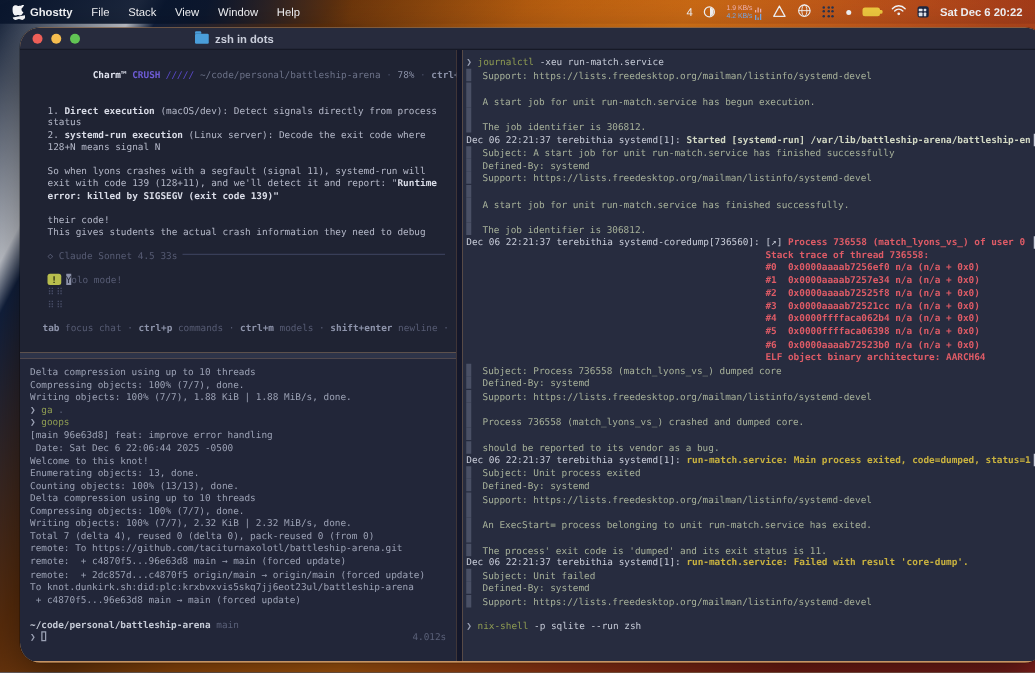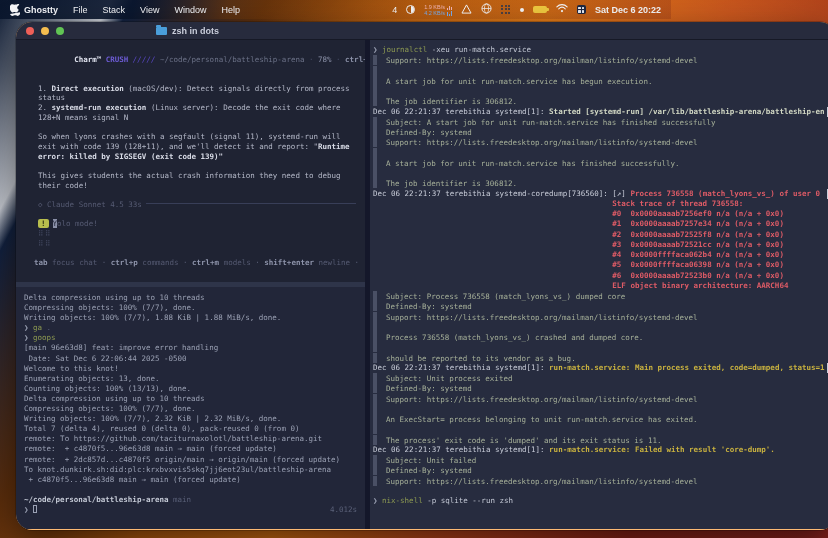--- a/index.html
+++ b/index.html
@@ -6,21 +6,21 @@
   html,body { width:828px; height:538px; overflow:hidden; }
   body {
     font-family:"Liberation Sans", sans-serif;
     background:
       radial-gradient(90% 70% at 80% 20%, rgba(255,150,40,0.45), rgba(255,150,40,0) 60%),
       linear-gradient(118deg, #0e1b33 0%, #13224140 10%, #12213f 12%, #5c2e0c 24%, #b35a0e 38%, #cf6c12 50%, #b5411a 66%, #8c2318 82%, #8f2420 100%);
   }
 
   
   .menubar {
-    position:absolute; top:0; left:0; width:671px; height:19px;
+    position:absolute; top:0; left:0; width:828px; height:19px;
     display:flex; align-items:center; padding:0 10px;
     background:linear-gradient(100deg, rgba(10,22,45,0.92) 0%, rgba(10,22,45,0.9) 20%, rgba(120,60,10,0.35) 34%, rgba(150,70,10,0.2) 55%, rgba(120,35,20,0.25) 100%);
     color:#f4f5f8; font-size:9px;
   }
   .menubar .menus { display:flex; align-items:center; gap:15px; }
   .menubar .appname { font-weight:bold; }
   .mb-right { margin-left:auto; display:flex; align-items:center; gap:9px; }
   .apple-logo { width:10px; height:12px; margin-right:4px; display:inline-block; }
   .half-circle { width:9px; height:9px; border:1.2px solid #f4f5f8; border-radius:50%; position:relative; overflow:hidden; display:inline-block;}
   .half-circle::after { content:""; position:absolute; right:0; top:0; width:50%; height:100%; background:#f4f5f8; }
@@ -217,22 +217,22 @@
             <div class="tl "></div>
             <div class="tl body-ind"><span class="body">1. </span><span class="bodyb">Direct execution</span><span class="body"> (macOS/dev): Detect signals directly from process</span></div>
             <div class="tl body-ind"><span class="body">status</span></div>
             <div class="tl body-ind"><span class="body">2. </span><span class="bodyb">systemd-run execution</span><span class="body"> (Linux server): Decode the exit code where</span></div>
             <div class="tl body-ind"><span class="body">128+N means signal N</span></div>
             <div class="tl "></div>
             <div class="tl body-ind"><span class="body">So when lyons crashes with a segfault (signal 11), systemd-run will</span></div>
             <div class="tl body-ind"><span class="body">exit with code 139 (128+11), and we'll detect it and report: "</span><span class="bodyb">Runtime</span></div>
             <div class="tl body-ind"><span class="bodyb">error: killed by SIGSEGV (exit code 139)"</span></div>
             <div class="tl "></div>
+            <div class="tl body-ind"><span class="body">their code!</span></div>
             <div class="tl body-ind"><span class="body">This gives students the actual crash information they need to debug</span></div>
-            <div class="tl body-ind"><span class="body">their code!</span></div>
             <div class="tl "></div>
             <div class="tl body-ind"><span class="dim">◇ Claude Sonnet 4.5 33s </span><span class="rule"></span></div>
             <div class="tl "></div>
             <div class="tl body-ind"><span class="badge">!</span><span class="cursor">Y</span><span class="dim">olo mode!</span></div>
             <div class="tl body-ind"><span class="dots">⠿⠿</span></div>
             <div class="tl body-ind"><span class="dots">⠿⠿</span></div>
             <div class="tl "></div>
             <div class="tl ftr"><span class="key">tab</span><span class="lab"> focus chat </span><span class="lab">· </span><span class="key">ctrl+p</span><span class="lab"> commands </span><span class="lab">· </span><span class="key">ctrl+m</span><span class="lab"> models </span><span class="lab">· </span><span class="key">shift+enter</span><span class="lab"> newline </span><span class="lab">·</span></div>
           </div>
       </div>

